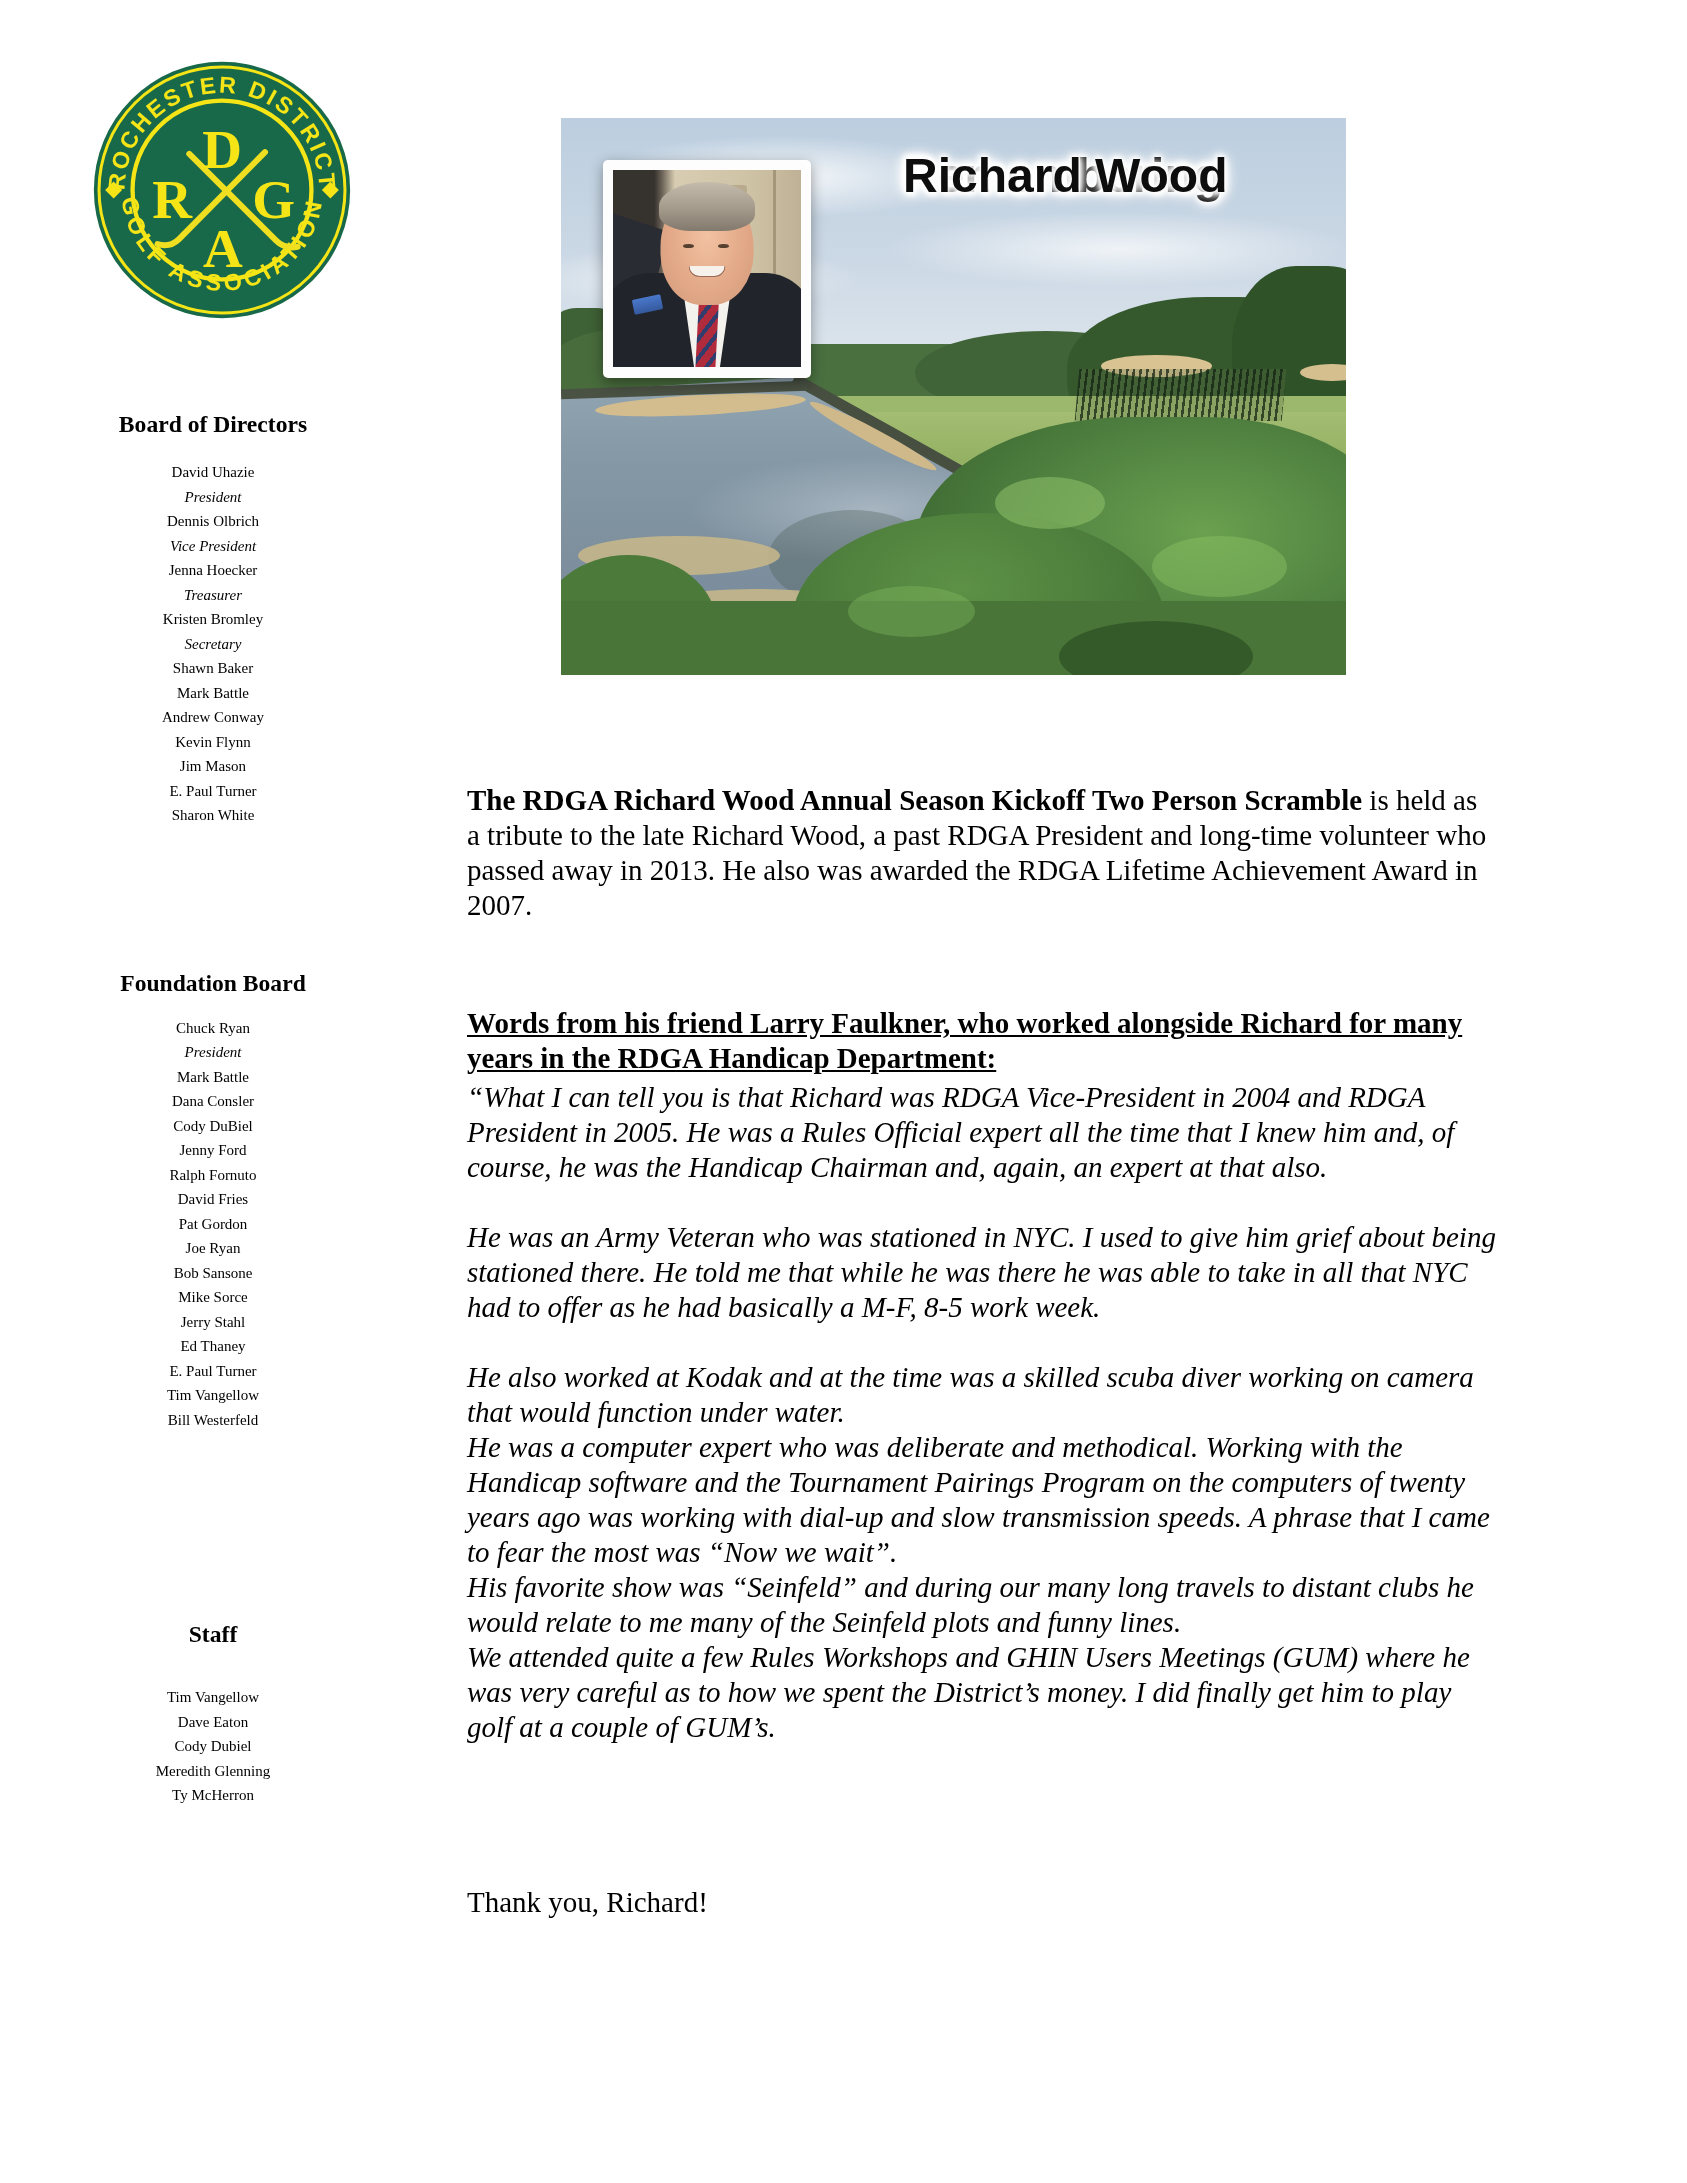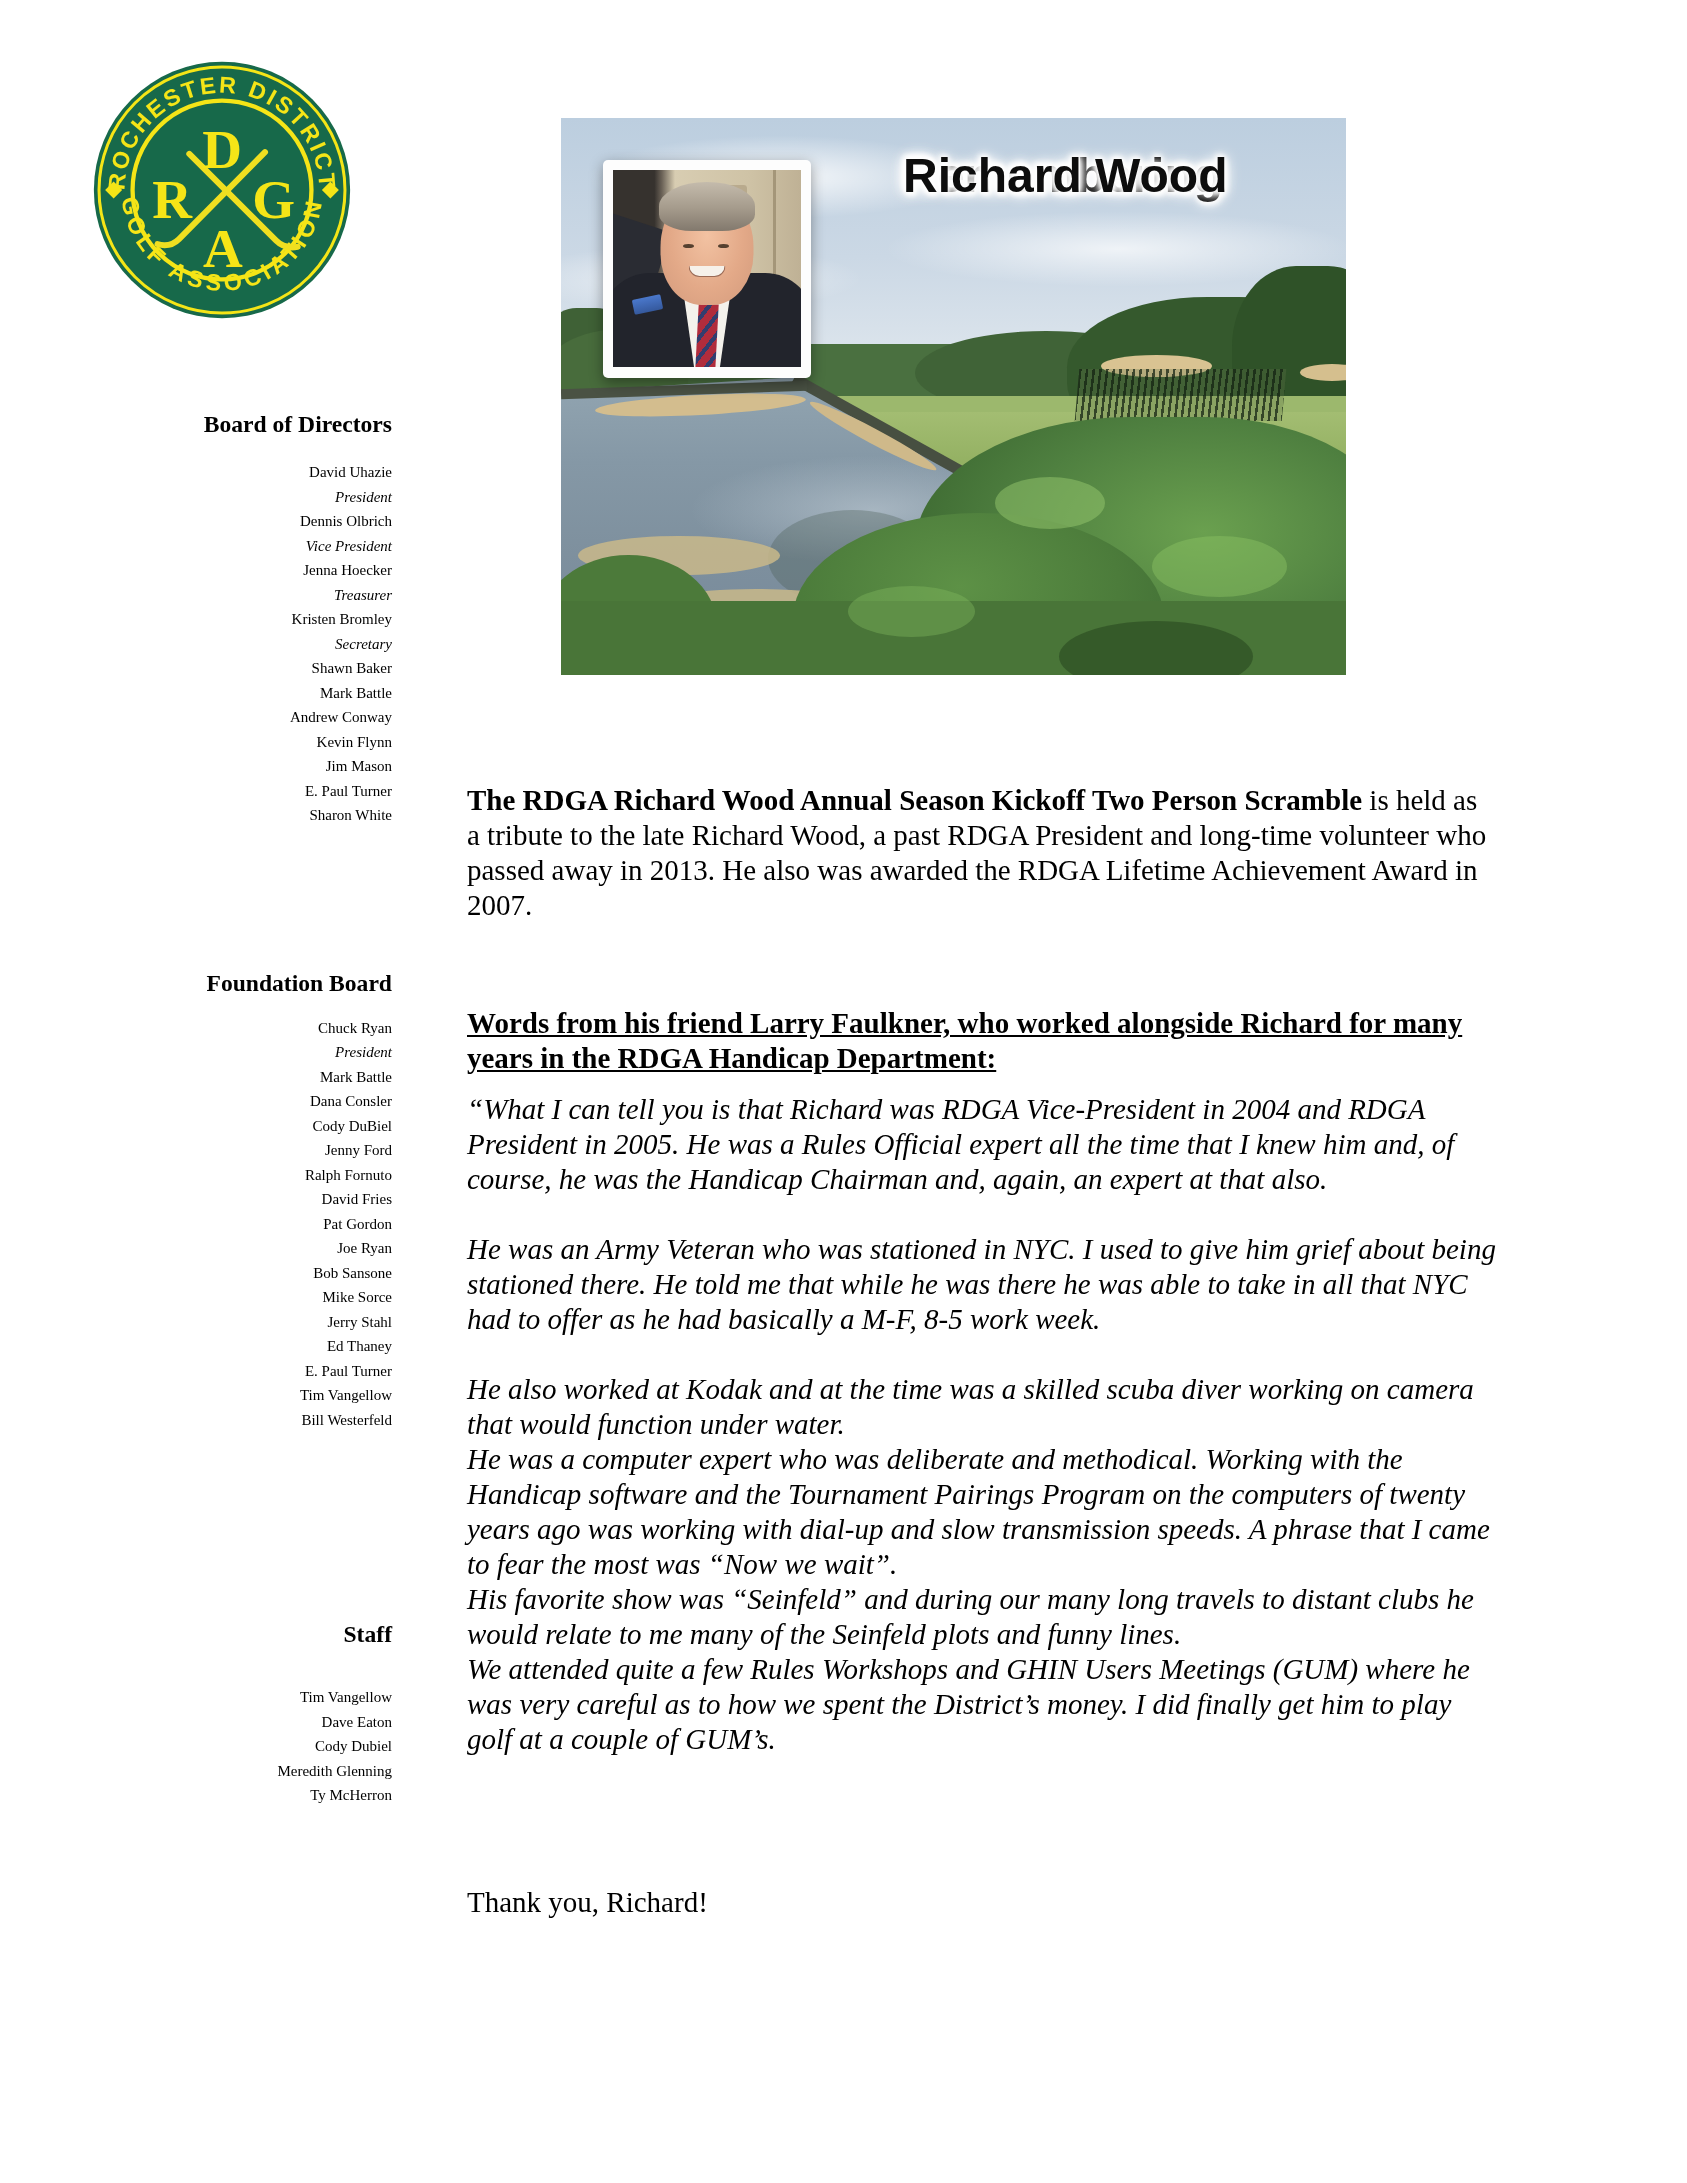--- a/index.html
+++ b/index.html
@@ -2,36 +2,36 @@
 <html style="font-size:13.5px"><head>
 <meta charset="utf-8">
 <style>
   html,body{margin:0;padding:0;}
   body{
     width:1687px;height:2183px;position:relative;background:#ffffff;
     font-family:"Liberation Serif", serif;color:#000;overflow:hidden;
   }
   
   .logo-wrap{position:absolute;left:93px;top:61px;width:258px;height:258px;}
-  .sb-section{position:absolute;left:46px;width:346px;text-align:right;}
+  .sb-section{position:absolute;left:40px;width:346px;text-align:center;}
   #board-section{top:411px;}
   #foundation-section{top:970px;}
   #staff-section{top:1621px;}
   .sb-title{font-weight:bold;font-size:23.6px;line-height:27px;margin:0 0 22px 0;}
   #foundation-section .sb-title{margin-bottom:18.6px;}
   #staff-section .sb-title{margin-bottom:37px;}
   .sb-line{font-size:15px;line-height:24.5px;}
   .role{font-style:italic;}
 
   
   .main-text{position:absolute;left:467px;width:1029px;font-size:29px;line-height:35px;}
   #intro{top:763px;margin-top:20px;}
   #subheading{top:977px;font-weight:bold;text-decoration:underline;}
   #quote{top:1080px;font-style:italic;}
-  #quote .qp{margin:12px 0 35px 0;}
+  #quote .qp{margin:0 0 35px 0;}
   #quote .q-line{display:block;}
   #closing{top:1856px;}
   .bold{font-weight:bold;}
 
   
   .photo{
     position:absolute;left:561px;top:118px;width:785px;height:557px;overflow:hidden;
     background:linear-gradient(180deg,#bccedf 0%,#cbd8e5 25%,#dee6ed 45%,#e9edf1 55%,#eef1f3 65%);
   }
   .photo div{position:absolute;}

